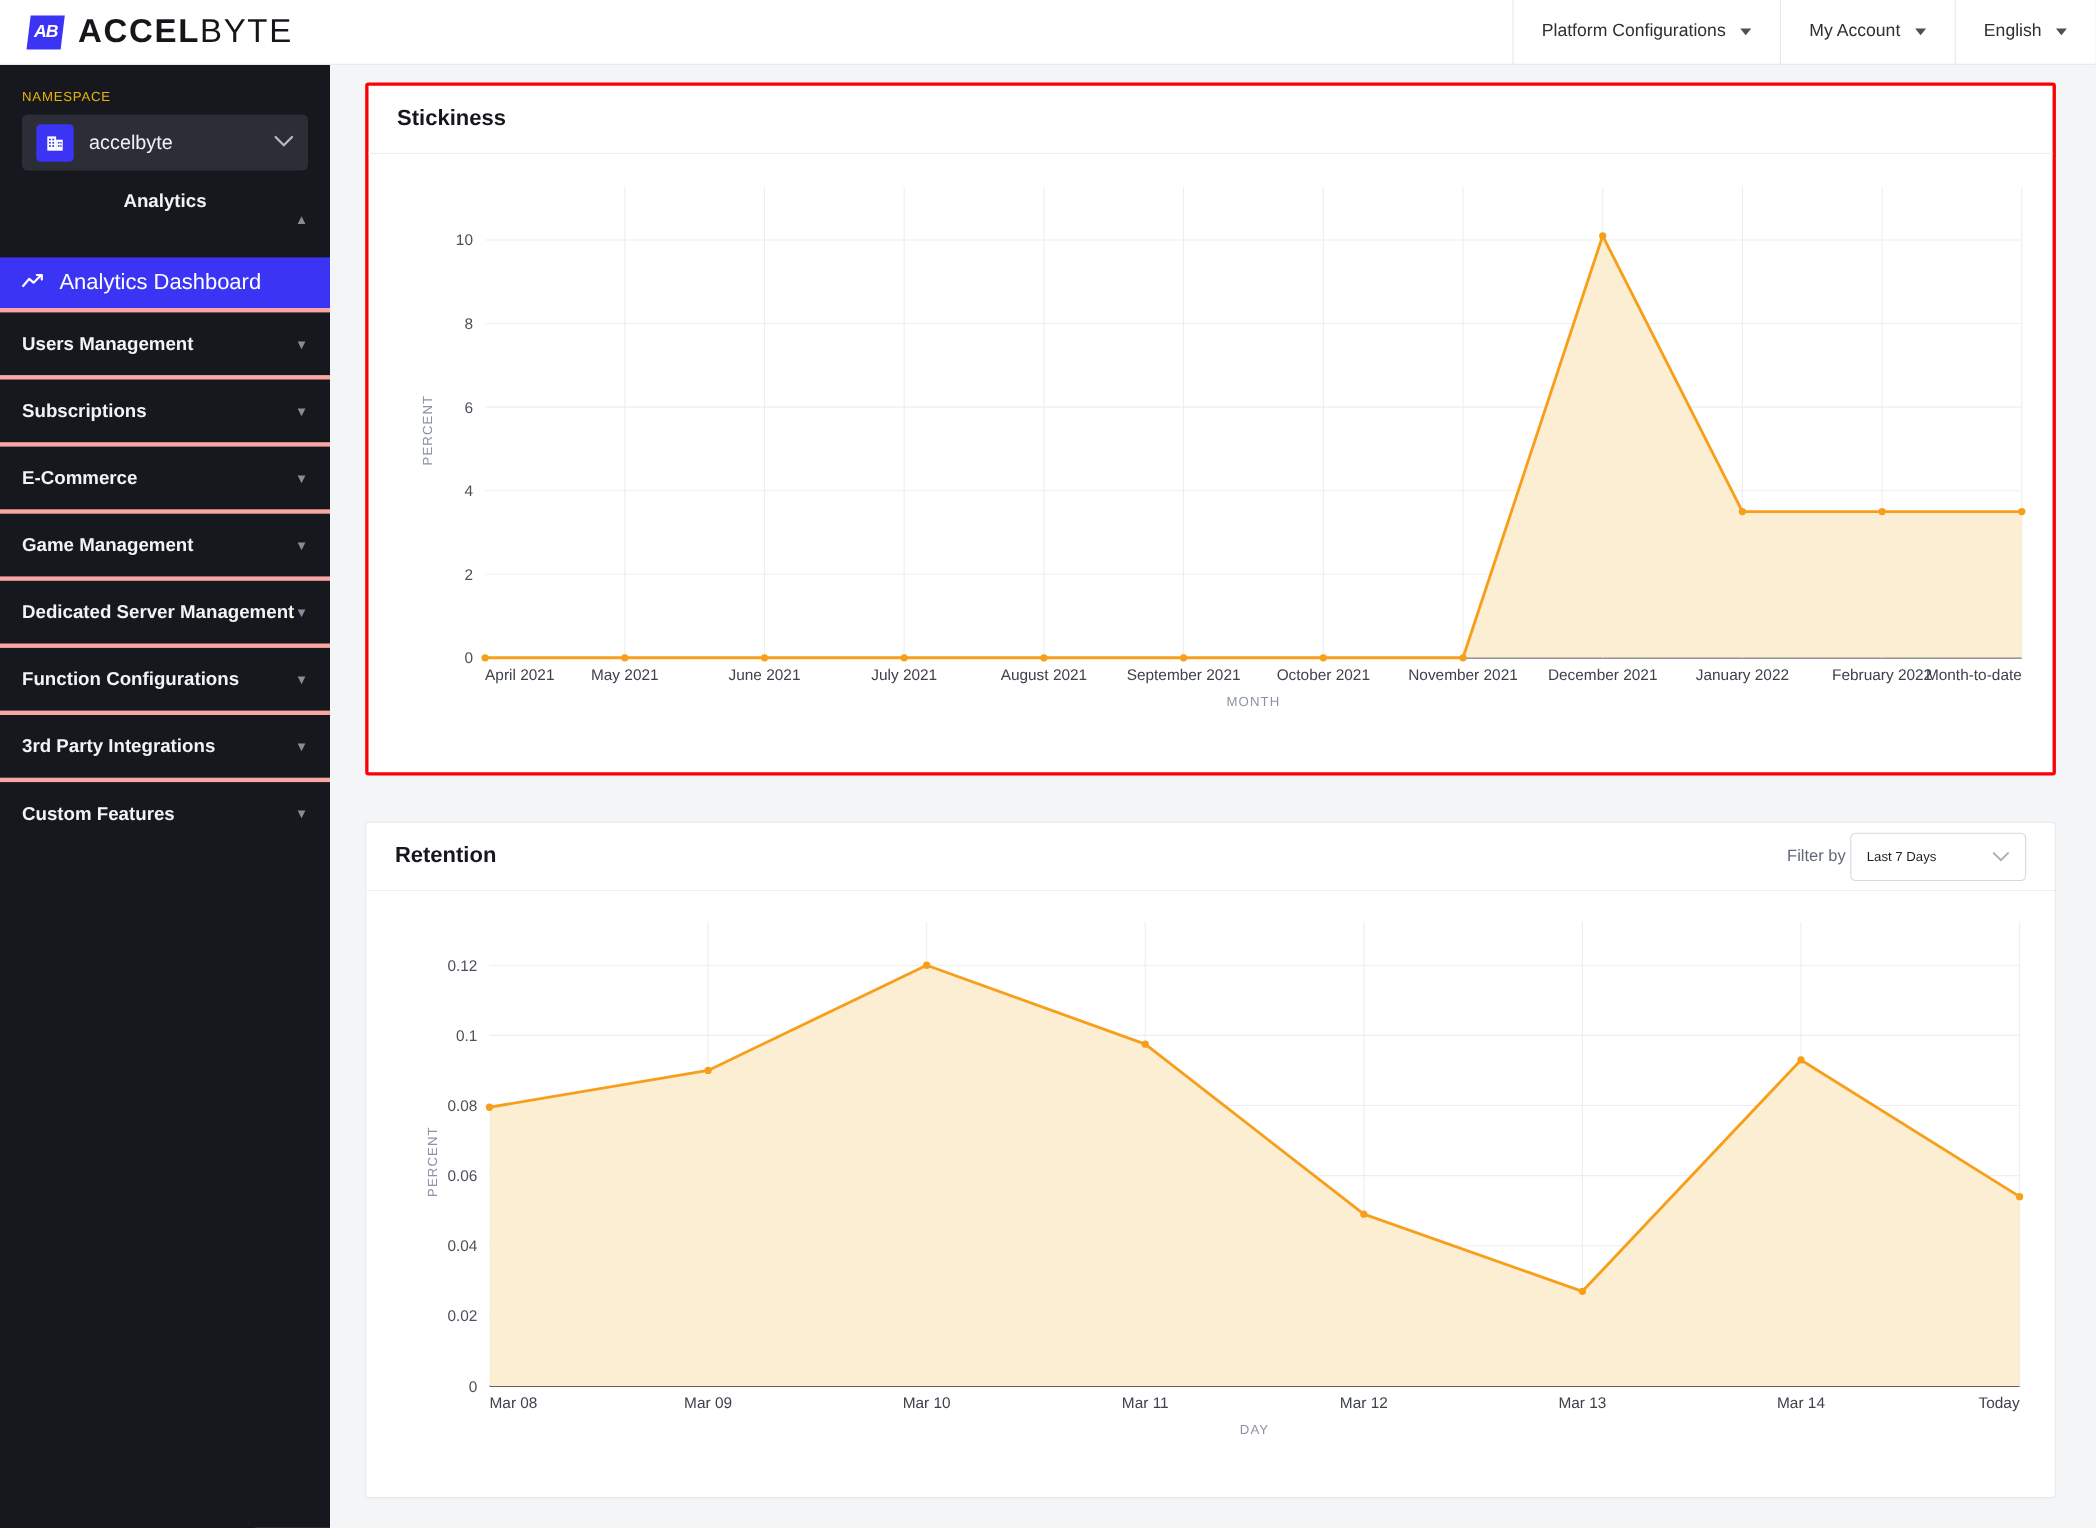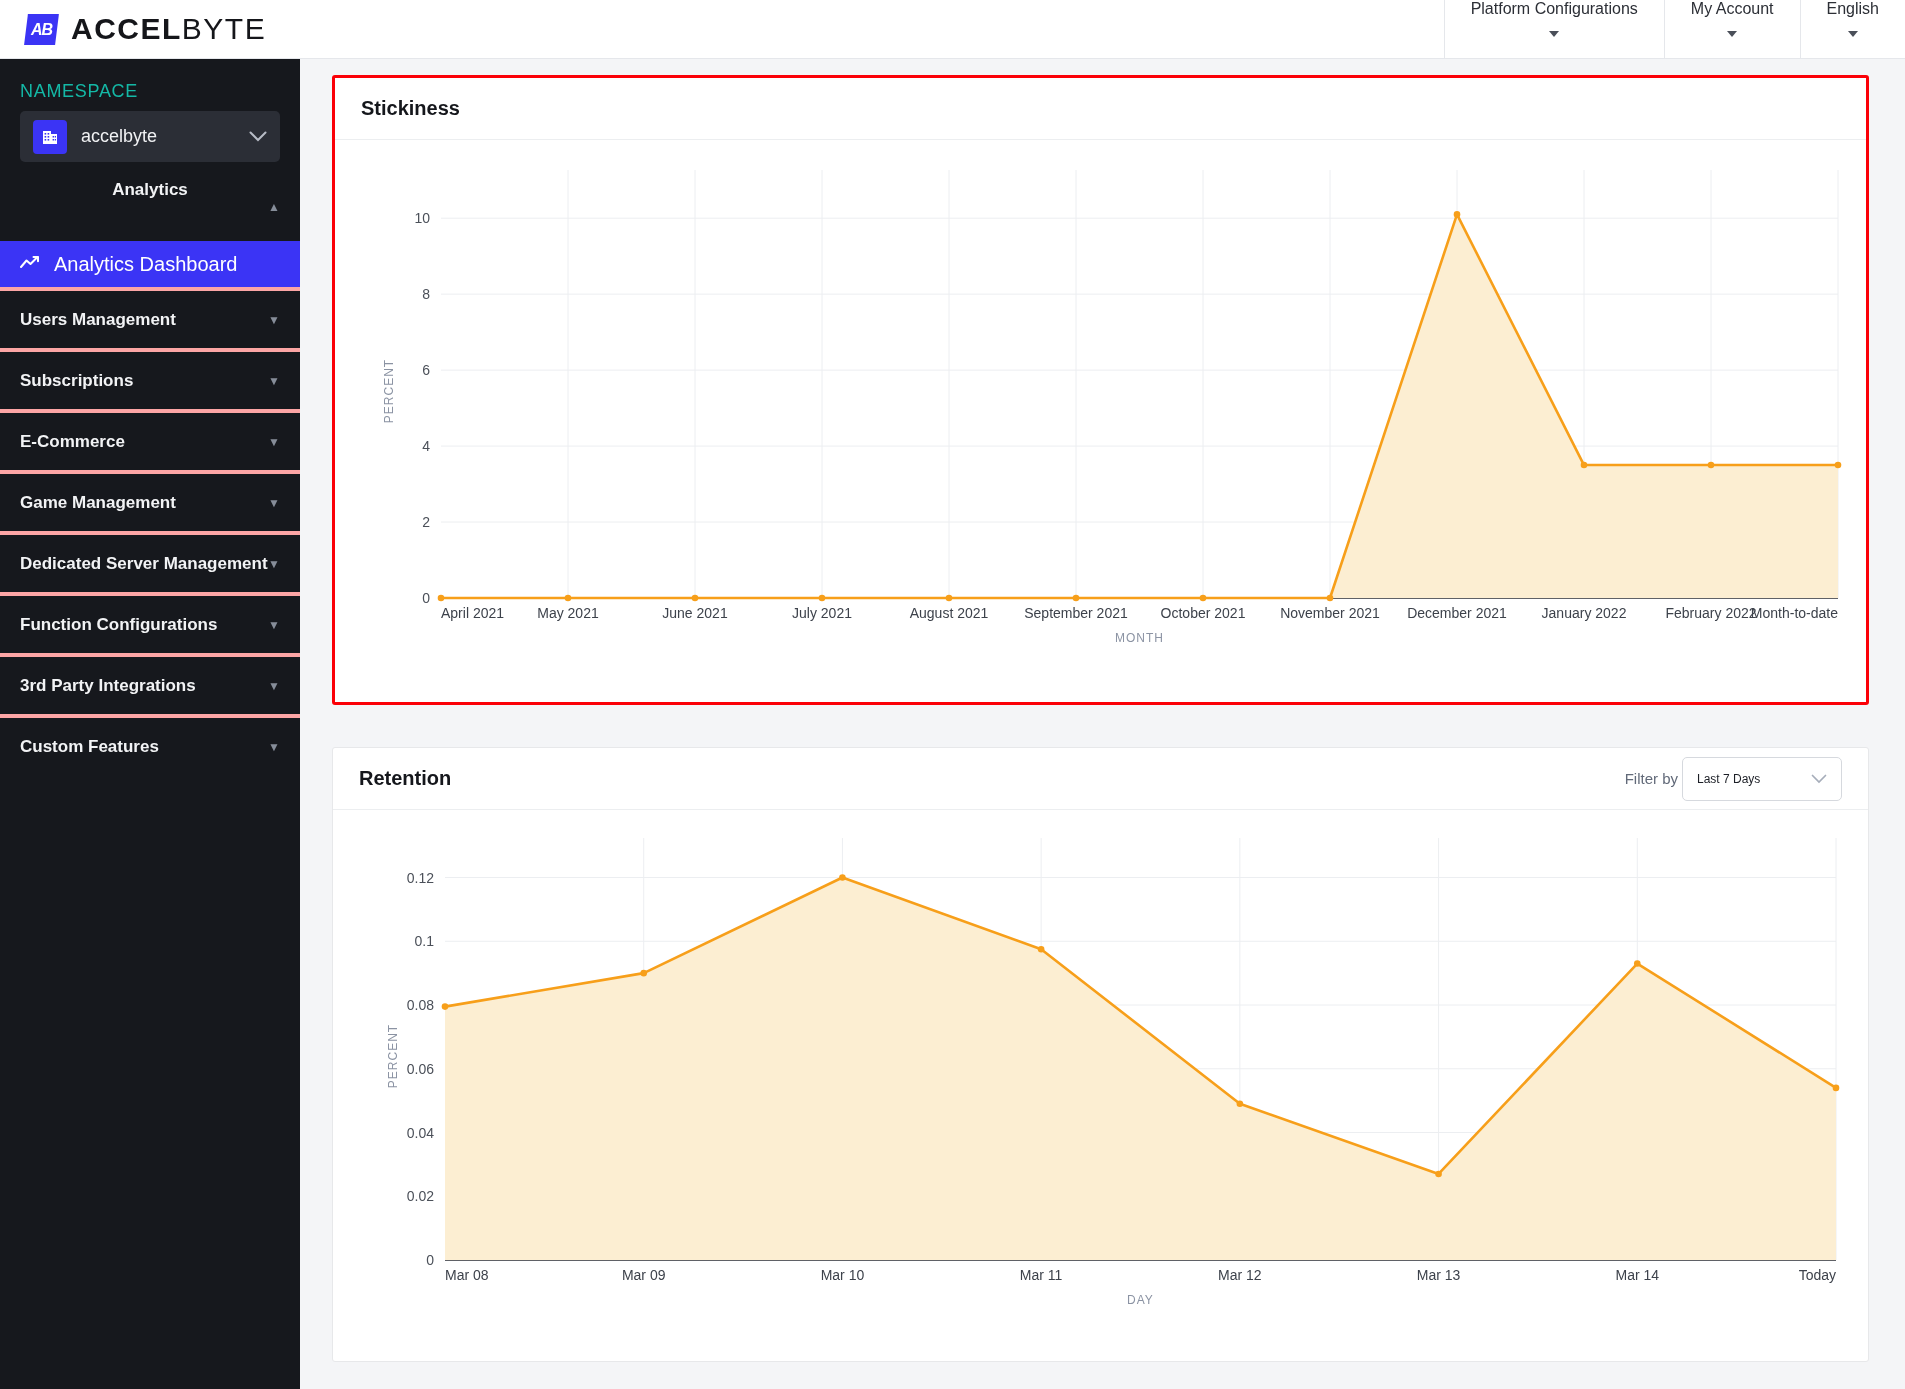--- a/index.html
+++ b/index.html
@@ -30,39 +30,38 @@
   .brand-mark span { transform: skewX(7deg); display:inline-block; font-style: italic;}
   .brand-text { font-size: 30px; letter-spacing: 1.5px; color: #15161a; font-weight: 400; }
   .brand-text b { font-weight: 700; }
   .topbar-right { margin-left: auto; display: flex; align-items: stretch; height: 59px; }
   .tb-item {
     display: flex; align-items: center; gap: 13px;
     padding: 0 26px;
     border-left: 1px solid #e5e7eb;
     font-size: 16px; color: #2c2f36; cursor: pointer;
     white-space: nowrap;
-    flex-direction: column;
   }
   .chev {
     width: 0; height: 0;
     border-left: 5px solid transparent;
     border-right: 5px solid transparent;
     border-top: 6px solid #4a4f59;
   }
 
   
   .sidebar {
     position: absolute; top: 59px; left: 0;
     width: 300px; height: 1330px;
     background: #16181d;
     color: #e8eaed;
     overflow: hidden;
   }
   .ns-label {
-    font-size: 18px; letter-spacing: .7px; color: #14b8a6;
+    font-size: 12px; letter-spacing: .7px; color: #eab308;
     margin: 22px 0 9px 20px;
   }
   .ns-select {
     margin: 0 20px; height: 51px; background: #2b2e36;
     border-radius: 5px; display: flex; align-items: center;
     padding: 0 13px; cursor: pointer;
   }
   .ns-icon {
     width: 34px; height: 34px; border-radius: 4px; background: #3b34f5;
     display:flex; align-items:center; justify-content:center;

